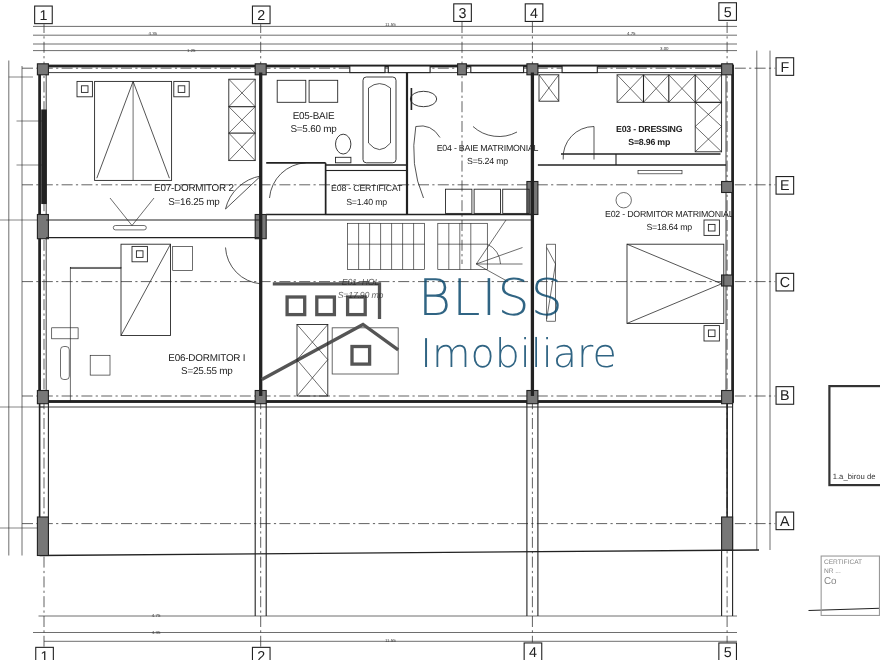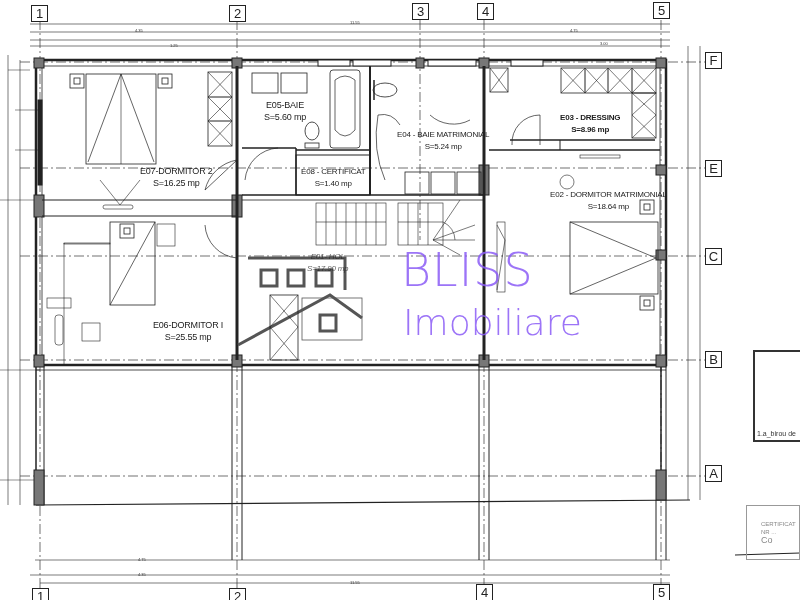--- a/index.html
+++ b/index.html
@@ -2,24 +2,24 @@
 <html><head>
 <meta charset="utf-8">
 <style>
   html,body{margin:0;padding:0;background:#ffffff;}
   body{width:800px;height:600px;overflow:hidden;position:relative;font-family:"Liberation Sans",sans-serif;}
   #plan{position:absolute;left:0;top:0;width:800px;height:600px;}
   .grid-label{position:absolute;width:17px;height:17px;border:1.5px solid #222;background:#fff;font:13px "Liberation Sans",sans-serif;color:#222;display:flex;align-items:center;justify-content:center;box-sizing:border-box;}
   .room-label{position:absolute;font:9px "Liberation Sans Narrow","Liberation Sans",sans-serif;color:#222;line-height:12px;white-space:nowrap;letter-spacing:-0.2px;}
   .room-label span{display:block;text-align:center;}
   .dim{position:absolute;font:4px "Liberation Sans",sans-serif;color:#333;white-space:nowrap;}
-  .watermark{position:absolute;color:#8b5cf6;font-family:"DejaVu Sans",sans-serif;font-weight:200;letter-spacing:1px;opacity:.85;margin-left:21px;}
+  .watermark{position:absolute;color:#0c4a6e;font-family:"DejaVu Sans",sans-serif;font-weight:200;letter-spacing:1px;opacity:.85;}
   .wm-title{left:380px;top:246px;font-size:46px;line-height:48px;}
   .wm-sub{left:382px;top:303px;font-size:36px;line-height:40px;letter-spacing:0;text-align:right;}
-  .stamp{position:absolute;left:746px;top:505px;width:54px;height:55px;border:1px solid #999;font:6px "Liberation Sans",sans-serif;color:#888;padding:14px;box-sizing:border-box;line-height:8px;overflow:hidden;}
+  .stamp{position:absolute;left:746px;top:505px;width:54px;height:55px;border:1px solid #999;font:6px "Liberation Sans",sans-serif;color:#888;padding:2px;box-sizing:border-box;line-height:8px;overflow:hidden;}
   .side-frame{position:absolute;left:753px;top:350px;width:55px;height:92px;border:2px solid #333;box-sizing:border-box;}
   .side-frame-text{position:absolute;left:757px;top:430px;font:7px "Liberation Sans",sans-serif;color:#333;white-space:nowrap;}
 </style>
 </head>
 <body>
 
 <svg id="plan" viewBox="0 0 800 600" xmlns="http://www.w3.org/2000/svg">
   <g stroke="#222" fill="none" stroke-width="1">
 
     <line x1="30" y1="24" x2="670" y2="24" stroke-width="0.6"></line>

